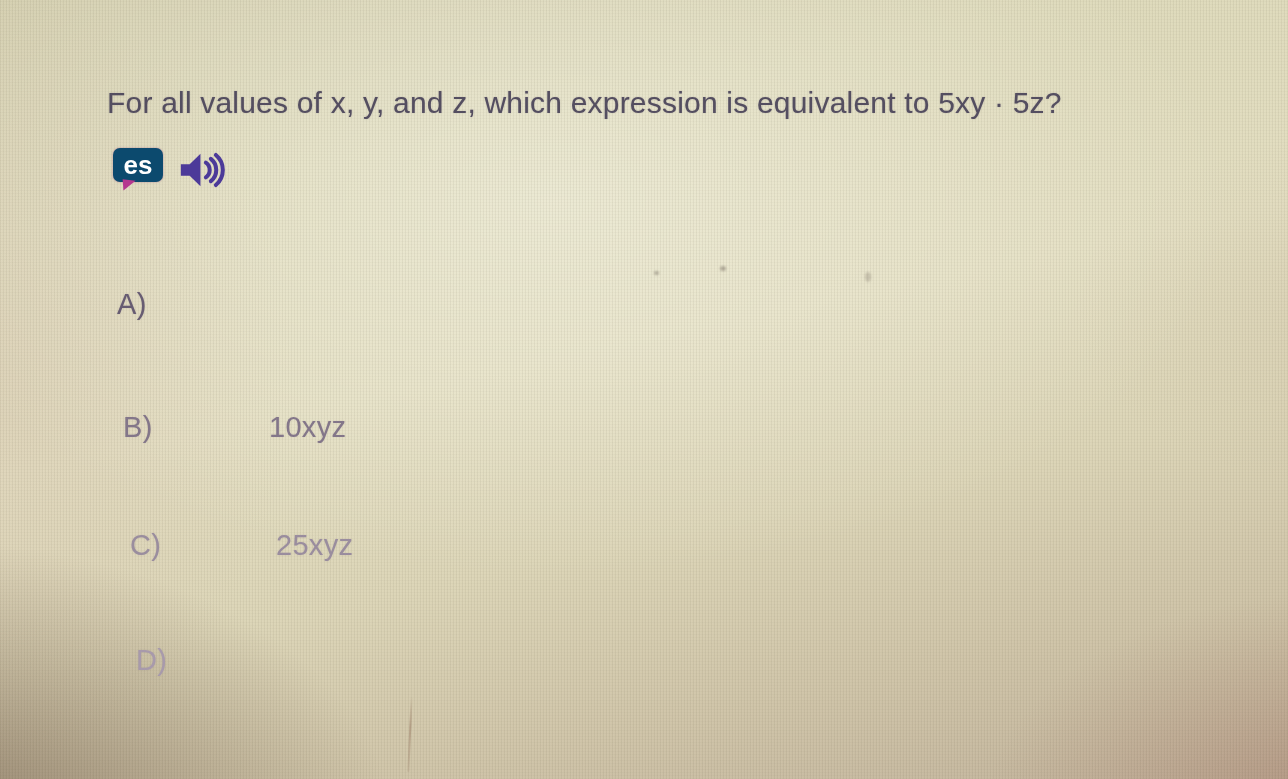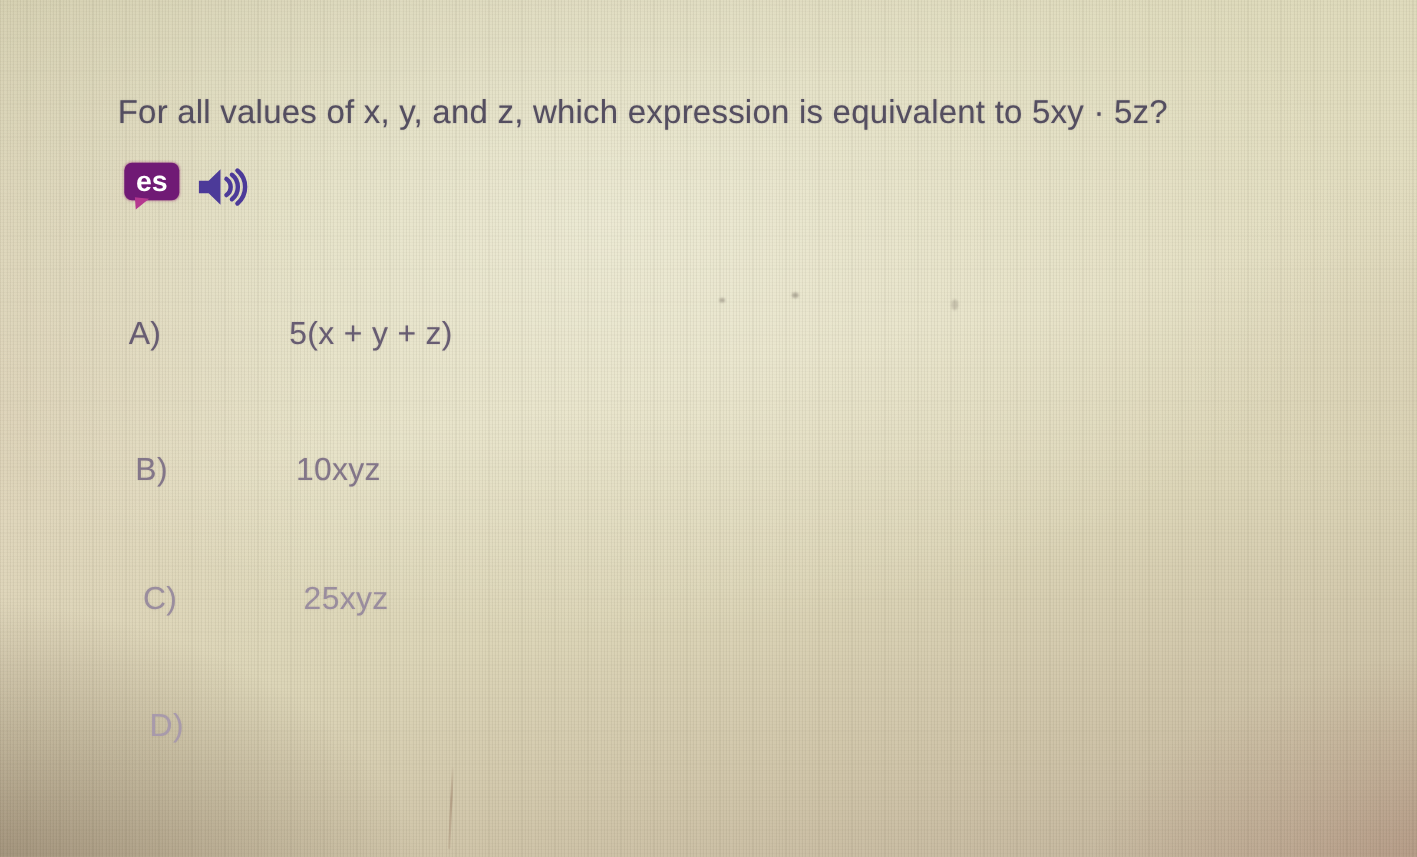--- a/index.html
+++ b/index.html
@@ -73,21 +73,21 @@
     filter: blur(0.35px);
     text-shadow: 0 0 1.5px rgba(70,60,85,0.30);
   }
 
   .media-row { position: absolute; left: 113px; top: 146px; height: 48px; }
 
   .es-badge {
     position: absolute;
     left: 0; top: 2px;
     width: 50px; height: 34px;
-    background: #701a75;
+    background: #0c4a6e;
     border-radius: 7px;
     display: flex; align-items: center; justify-content: center;
     color: #ffffff;
     font-weight: bold;
     font-size: 26px;
     line-height: 1;
     box-shadow: 0 0 2px rgba(140,40,110,0.5);
     filter: blur(0.3px);
     cursor: pointer;
   }
@@ -148,21 +148,20 @@
           <path d="M2,9 L6.6,9 L12.2,3.6 L12.2,20.4 L6.6,15 L2,15 Z" fill="#4c3a99"></path>
           <path d="M15.0,8.2 A4.6,4.6 0 0 1 15.0,15.8" fill="none" stroke="#4c3a99" stroke-width="2.1" stroke-linecap="round"></path>
           <path d="M17.6,6.2 A7.4,7.4 0 0 1 17.6,17.8" fill="none" stroke="#4c3a99" stroke-width="2.1" stroke-linecap="round"></path>
           <path d="M20.2,4.2 A10.2,10.2 0 0 1 20.2,19.8" fill="none" stroke="#4c3a99" stroke-width="2.1" stroke-linecap="round"></path>
         </svg>
       </div>
     </div>
 
     <div class="option-row row-a">
       <span class="option-label">A)</span>
-      <span class="option-expr">5(x + y + z)</span>
     </div>
 
     <div class="option-row row-b">
       <span class="option-label">B)</span>
       <span class="option-expr">10xyz</span>
     </div>
 
     <div class="option-row row-c">
       <span class="option-label">C)</span>
       <span class="option-expr">25xyz</span>

